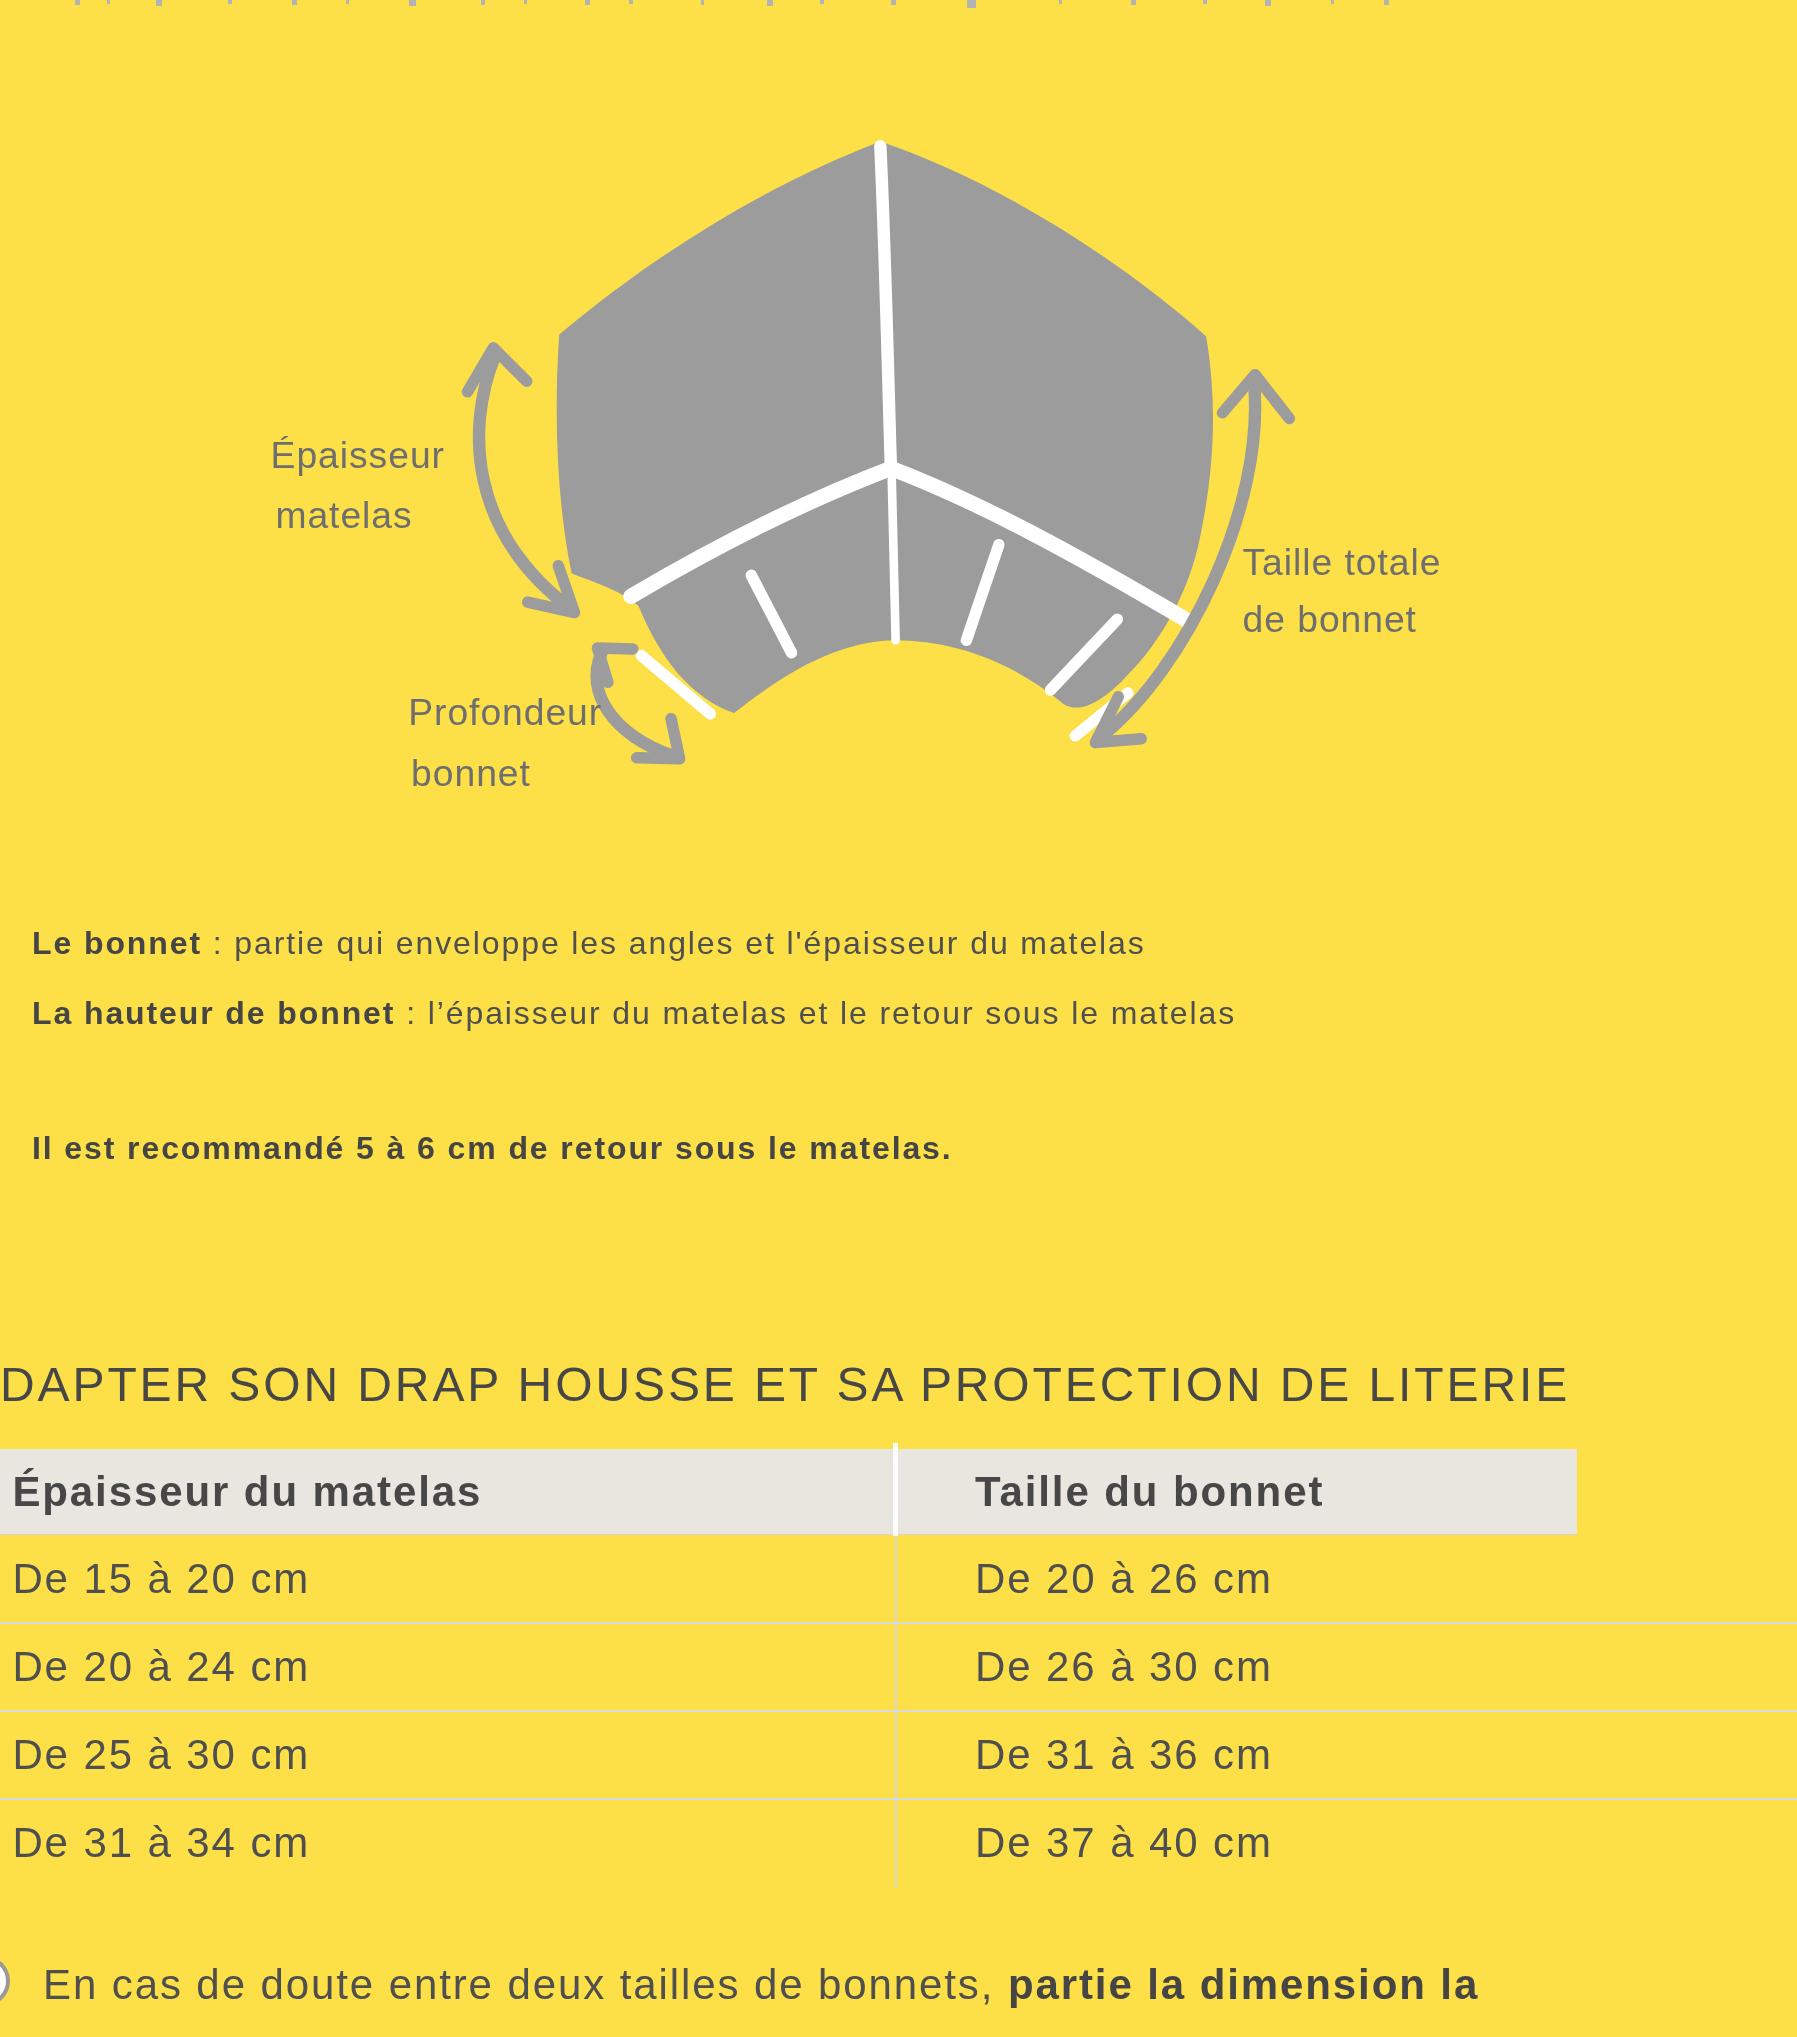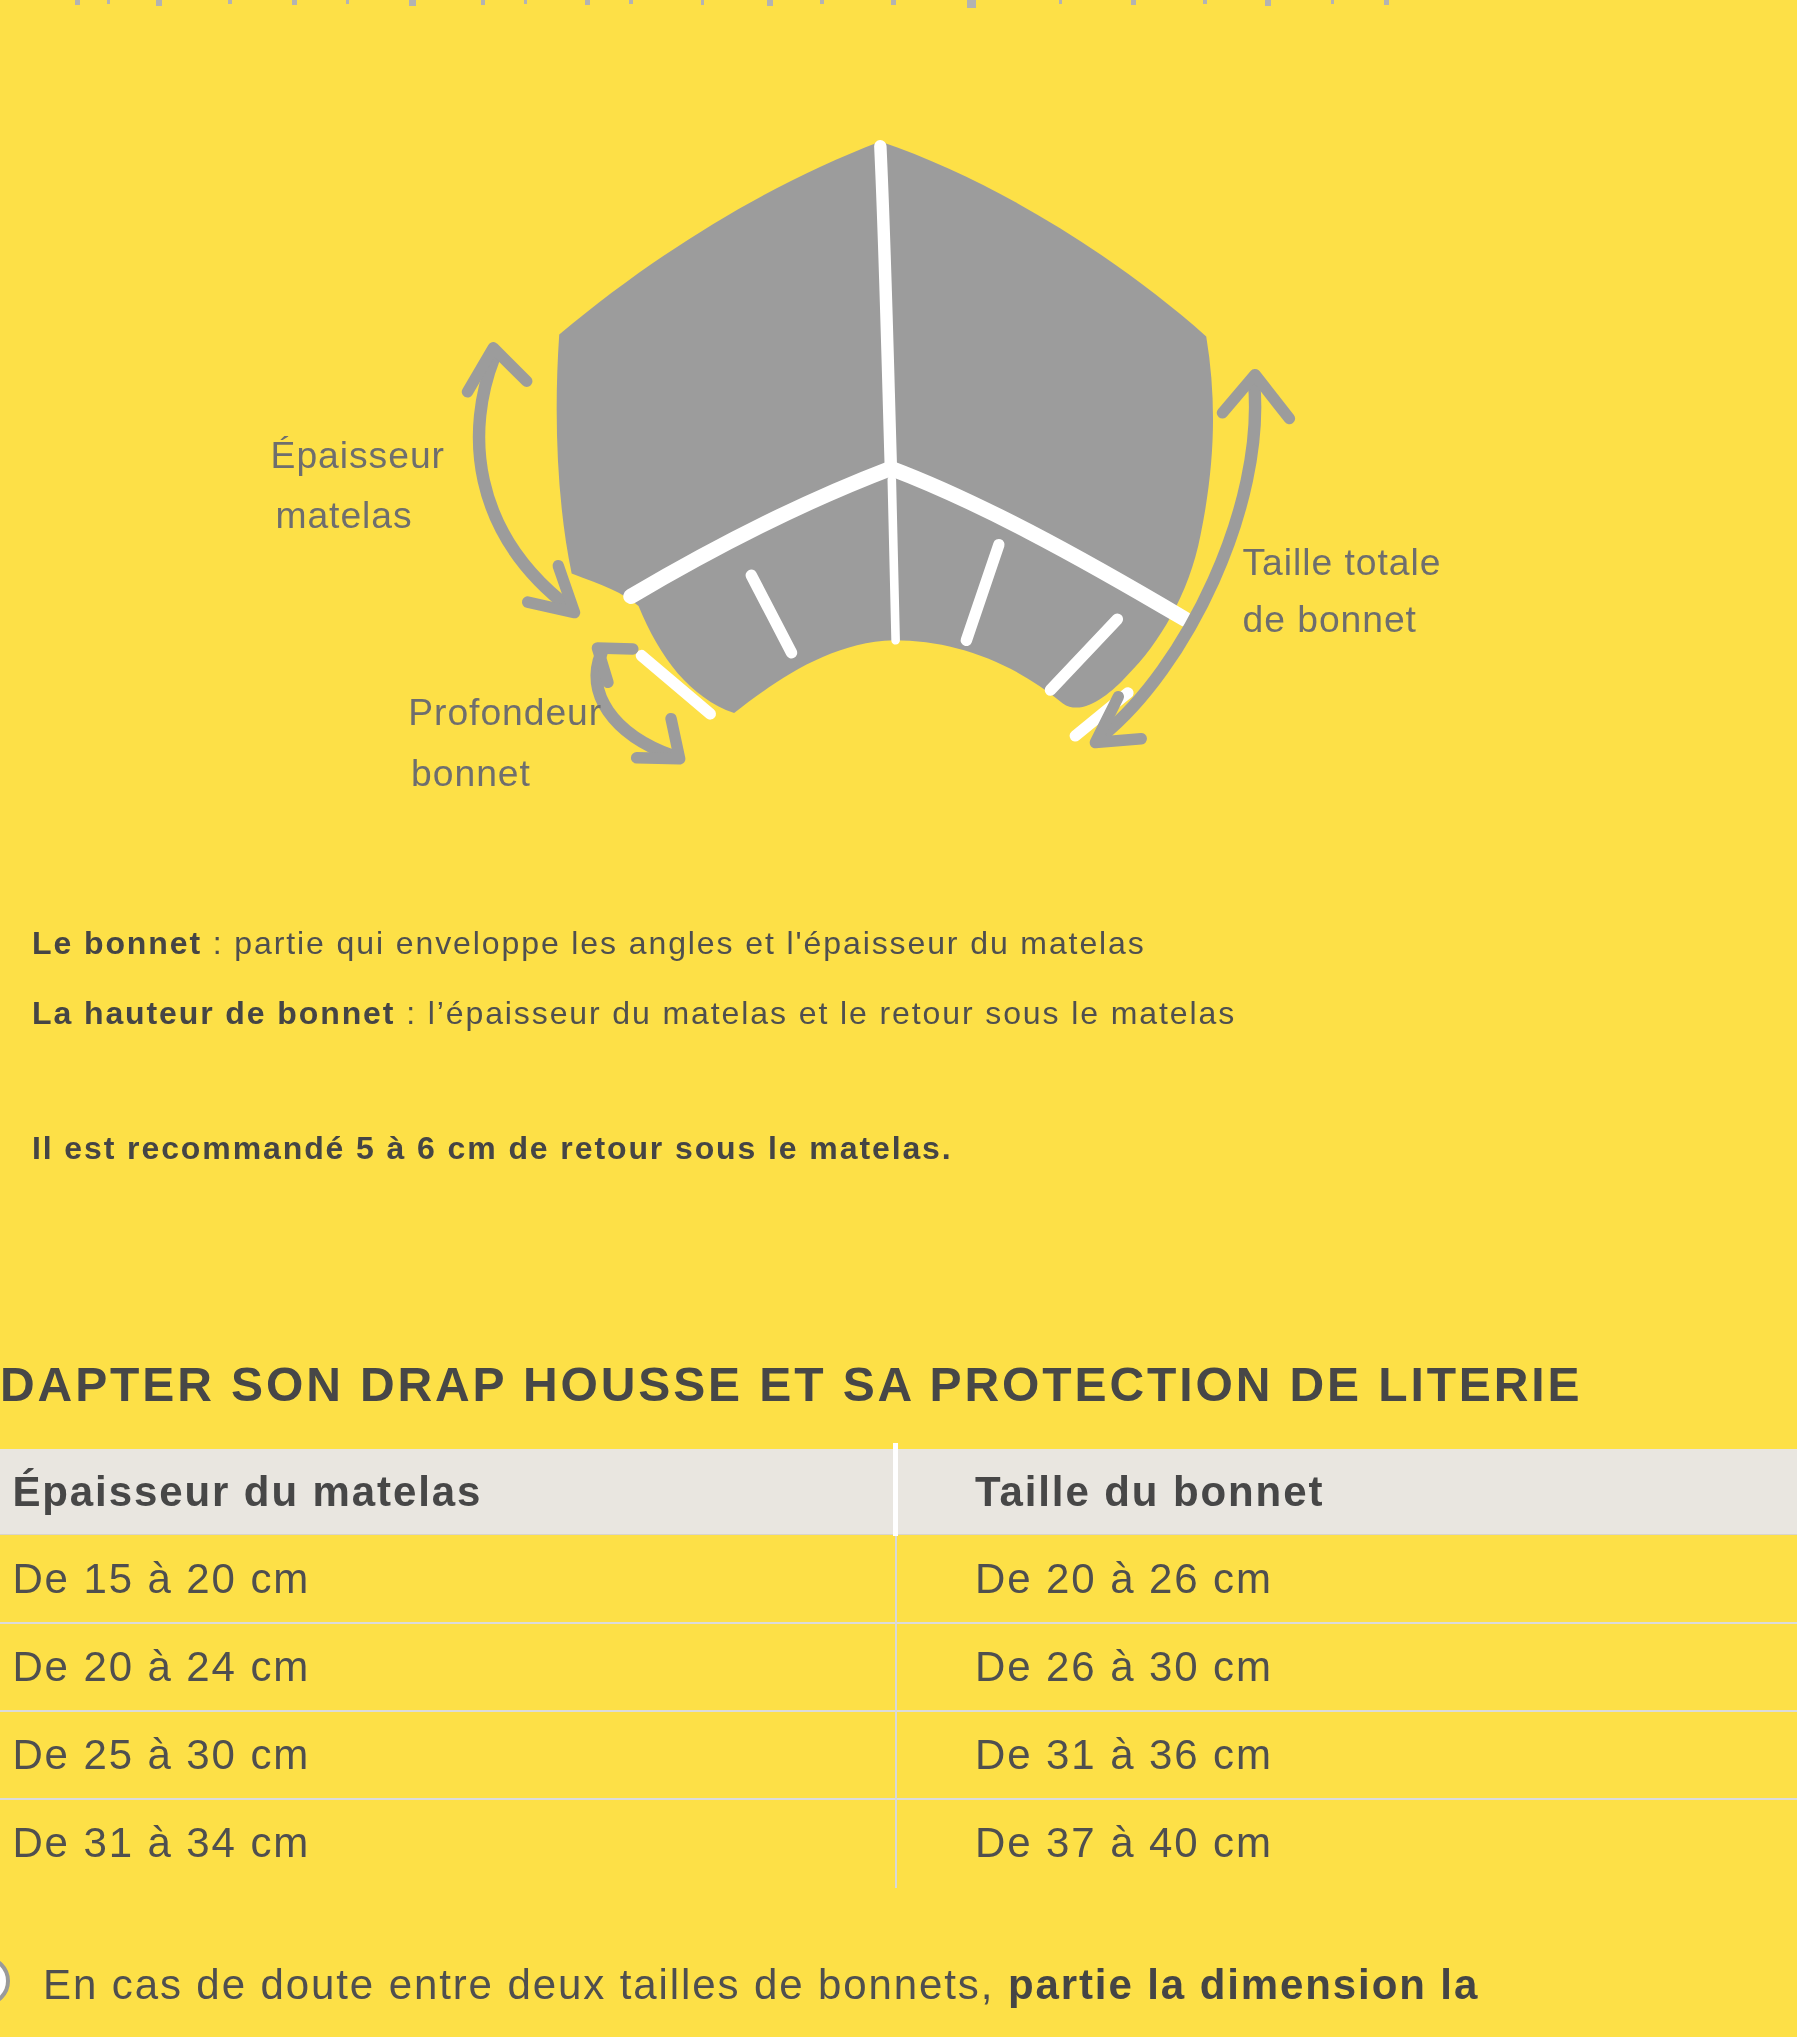--- a/index.html
+++ b/index.html
@@ -11,24 +11,24 @@
 
   
   #diagram{position:absolute;left:0;top:0;}
   #diagram text{font-family:"Liberation Sans", sans-serif;fill:#6e6e6e;font-size:39px;letter-spacing:1px;}
 
   
   .bodyline{position:absolute;left:32px;font-size:32px;letter-spacing:1.9px;color:#4f4f4f;white-space:nowrap;line-height:1.15;}
   .bodyline b{color:#454545;font-weight:bold;}
   .rec{font-weight:bold;color:#454545;}
 
-  .heading{position:absolute;left:0;top:1357px;font-size:48px;font-weight:bold;letter-spacing:2.9px;color:#474747;white-space:nowrap;}
+  .heading{position:absolute;left:0;top:1357px;font-size:48px;font-weight:normal;letter-spacing:2.9px;color:#474747;white-space:nowrap;}
 
   
-  .tbl-header{position:absolute;left:0;top:1449px;width:1797px;height:85px;background:#e9e6e0;border-bottom:1.9px solid #d8d4cc;}
+  .tbl-header{position:absolute;left:0;top:1449px;width:1577px;height:85px;background:#e9e6e0;border-bottom:1.9px solid #d8d4cc;}
   .tbl-header .cell{position:absolute;top:0;height:85px;display:flex;align-items:center;font-size:42px;font-weight:bold;letter-spacing:1.9px;color:#474747;white-space:nowrap;}
   .hdr-gap{position:absolute;left:893px;top:1443px;width:4.8px;height:93px;background:#ffffff;}
   .tbl-row{position:absolute;left:0;width:1797px;height:86px;}
   .tbl-row .cell{position:absolute;top:0;height:86px;display:flex;align-items:center;font-size:42px;letter-spacing:1.9px;color:#4f4f4f;white-space:nowrap;text-align:right;}
   .row-sep{position:absolute;left:0;width:1797px;height:1.9px;background:#dbdbdb;}
   .v-divider{position:absolute;left:895px;top:1536px;width:1.9px;height:352px;background:#d8d8d8;}
   .cell.c-left{left:12.4px;}
   .cell.c-right{left:975px;}
 
   

